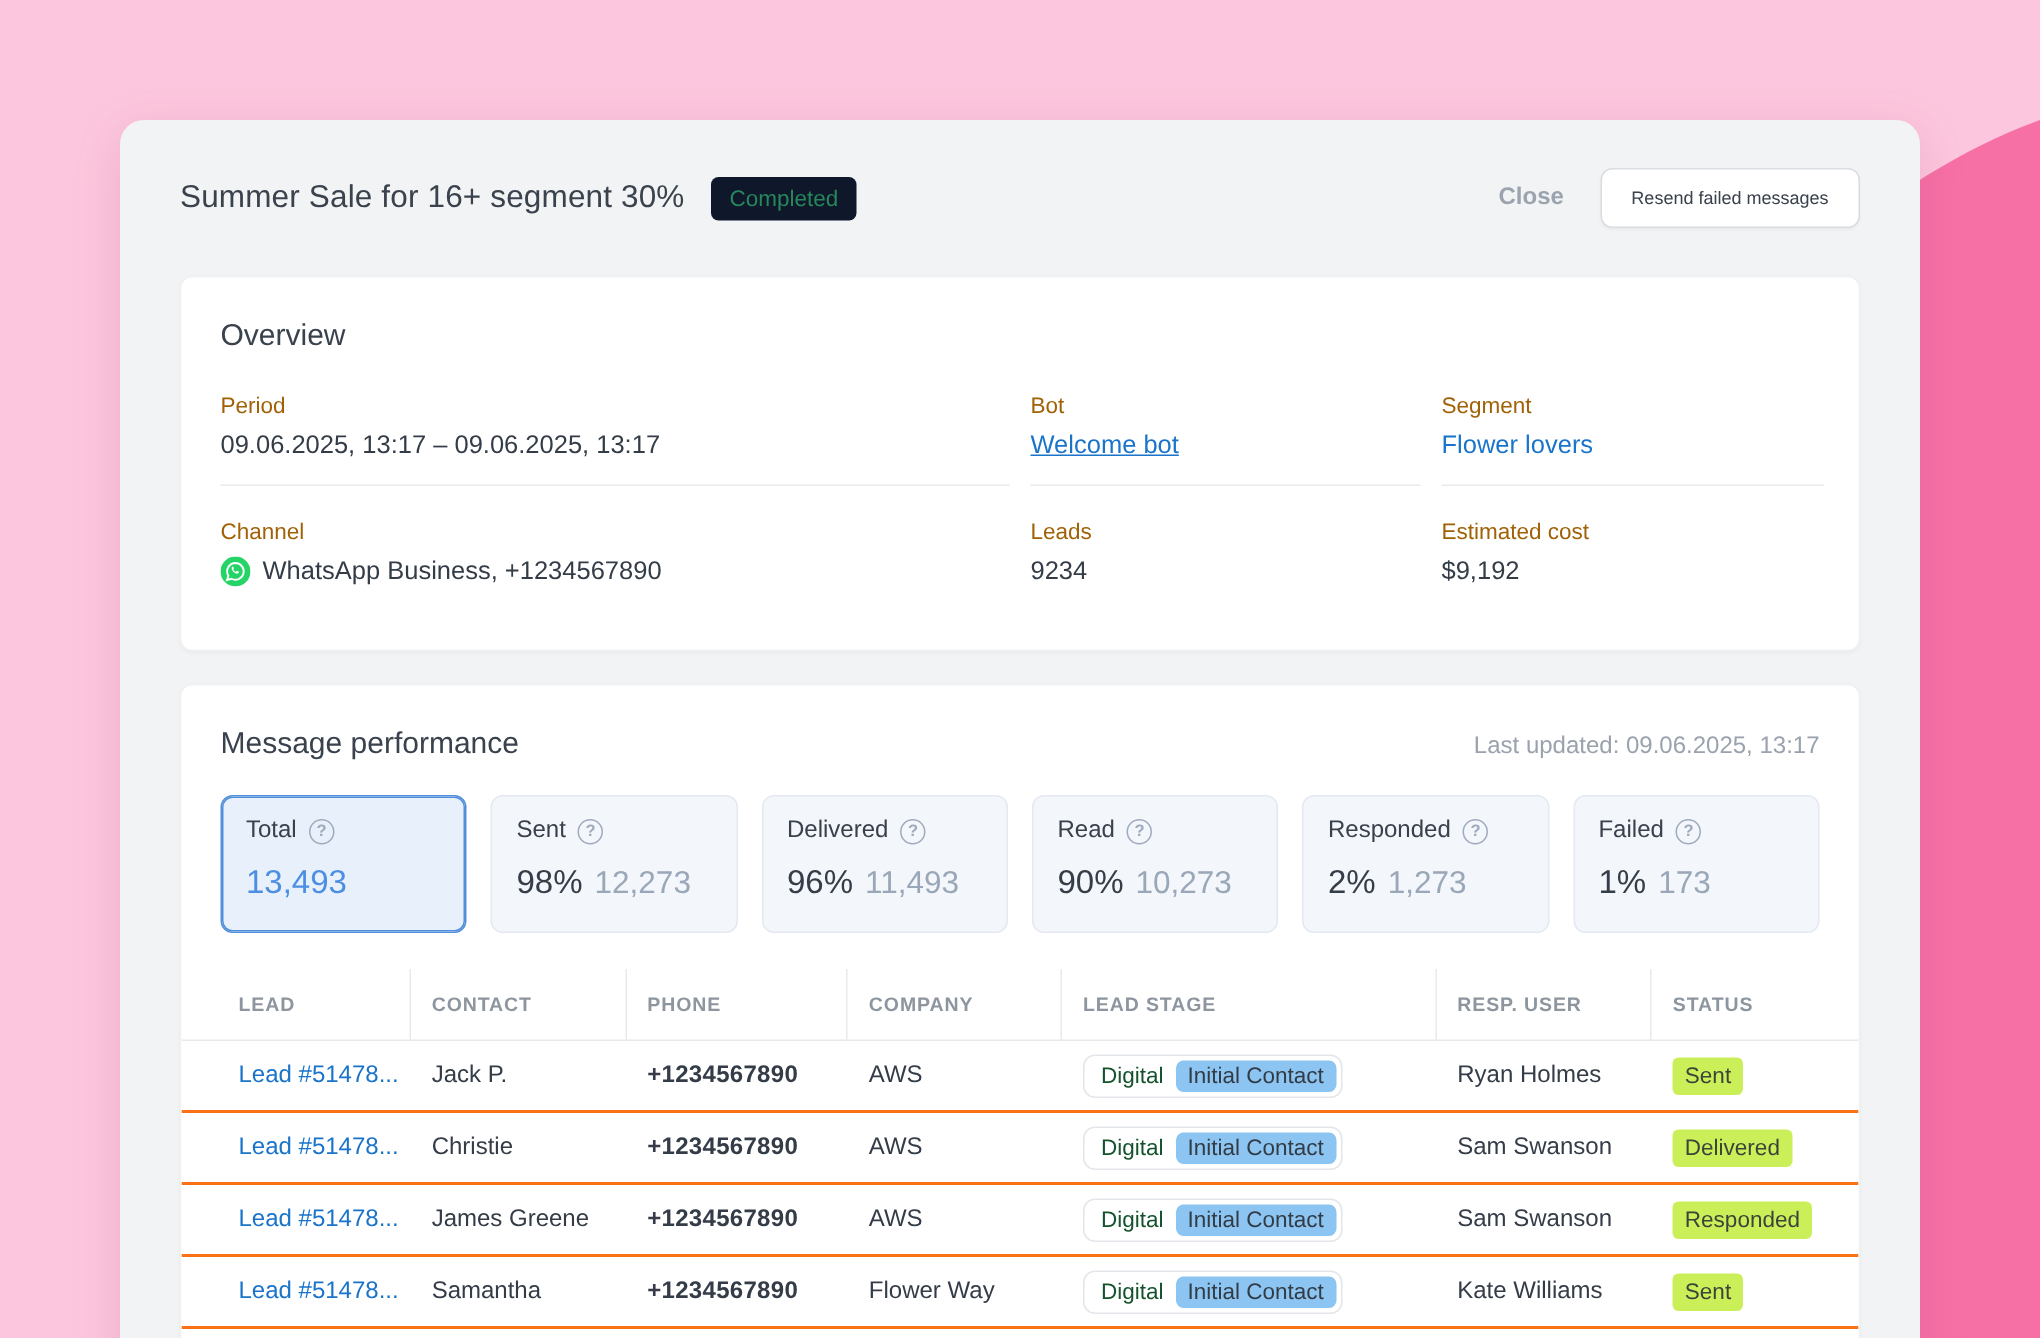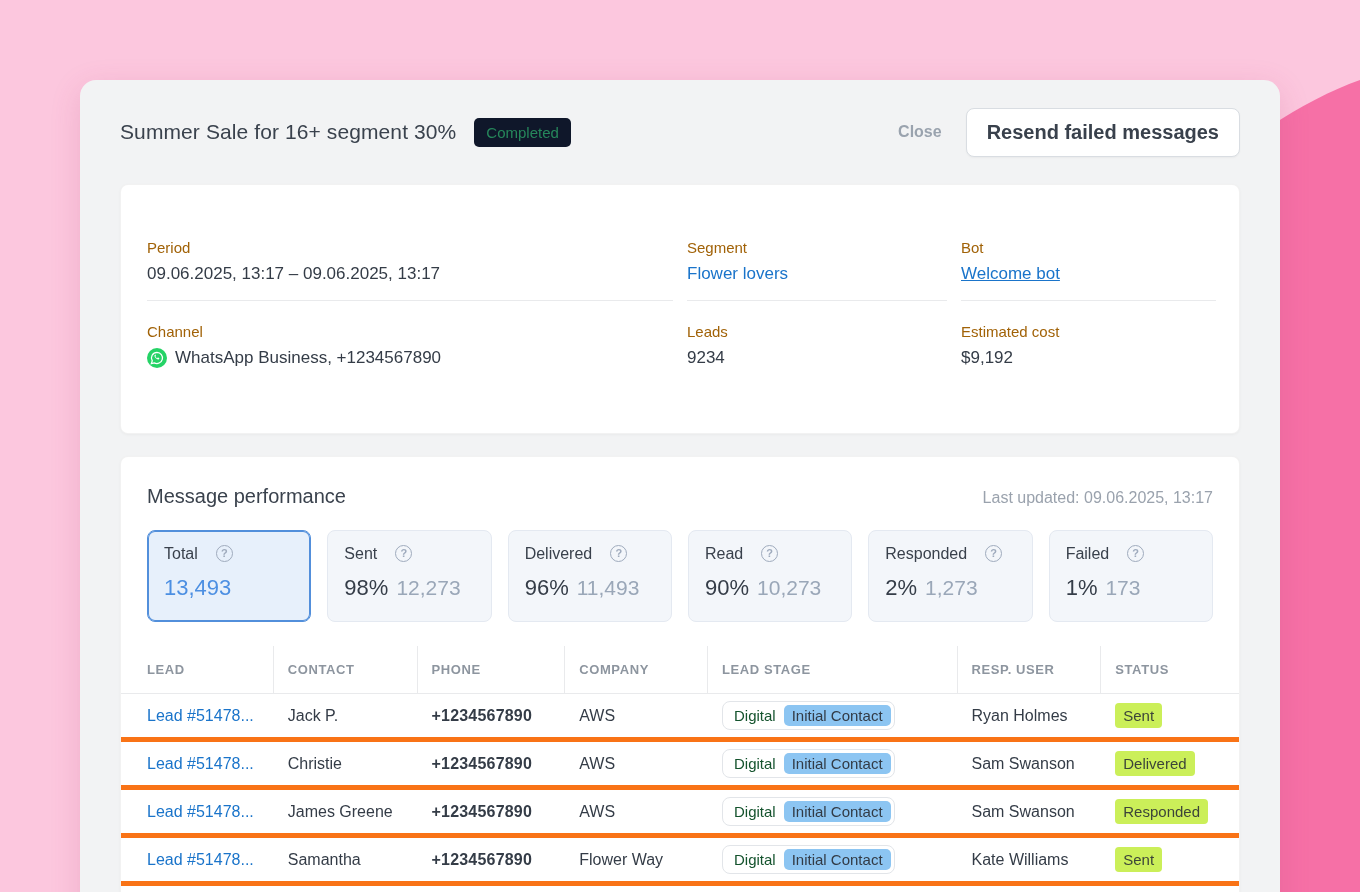--- a/index.html
+++ b/index.html
@@ -24,21 +24,21 @@
   }
   .page-title { font-size: 21px; font-weight: 400; color: #3a424d; letter-spacing: .1px; }
   .status-badge {
     margin-left: 18px; background: #0f172a; color: #26875b;
     font-size: 15px; padding: 6px 12px; border-radius: 5px;
   }
   .header-actions { margin-left: auto; display: flex; align-items: center; gap: 24px; }
   .close-btn { color: #9aa3ae; font-size: 16px; font-weight: 700; cursor: pointer; }
   .resend-btn {
     background: #ffffff; border: 1px solid #d9dde2; border-radius: 8px;
-    padding: 12px 20px; font-size: 20px; font-weight: 700; color: #39414c;
+    padding: 12px 20px; font-size: 12px; font-weight: 400; color: #39414c;
     cursor: pointer; box-shadow: 0 1px 2px rgba(0,0,0,0.04);
     font-family: "Liberation Sans", sans-serif;
   }
 
   
   .panel {
     background: #ffffff; border-radius: 8px; margin: 0 40px;
     border: 1px solid rgba(0,0,0,0.05); box-shadow: 0 1px 3px rgba(0,0,0,0.04);
   }
   .panel-heading { font-size: 20px; font-weight: 400; color: #3a424d; }
@@ -64,43 +64,43 @@
 
   .stats-row { display: flex; gap: 16px; padding: 0 26px; margin-top: 22px; }
   .stat-card {
     flex: 1 1 0; background: #f3f6fa; border: 1px solid #e4e9f1; border-radius: 8px;
     padding: 14px 16px; cursor: pointer; height: 92px;
   }
   .stat-card.selected {
     background: #e7f0fb; border: 1px solid #528fdb;
     box-shadow: 0 0 0 1px #528fdb inset;
   }
-  .stat-label-row { display: flex; align-items: flex-start; gap: 18px; font-size: 16px; color: #39414c; }
+  .stat-label-row { display: flex; align-items: flex-end; gap: 8px; font-size: 16px; color: #39414c; }
   .help-icon {
     width: 17px; height: 17px; border: 1px solid #9fabbd; border-radius: 50%;
     color: #9fabbd; font-size: 11px; line-height: 15px; text-align: center;
     display: inline-block; font-weight: 700; cursor: pointer;
   }
   .stat-value-row { margin-top: 12px; display: flex; align-items: baseline; gap: 8px; }
   .stat-percent { font-size: 22px; color: #353d48; }
   .stat-count { font-size: 21px; color: #9aa7b8; }
   .stat-total { font-size: 22px; color: #4c8fe2; }
 
   
   .leads-table { margin-top: 24px; width: 100%; }
   .t-head { display: flex; height: 48px; border-bottom: 1px solid #e9eaec; }
   .t-head .t-cell {
     display: flex; align-items: center;
     font-size: 13px; font-weight: 700; letter-spacing: .6px; color: #8d959f;
     border-right: 1px solid #e9eaec;
   }
   .t-head .t-cell:last-child { border-right: none; }
-  .t-row { display: flex; height: 48px; align-items: center; border-bottom: 5px solid #f97316; background: #fff; }
+  .t-row { display: flex; height: 48px; align-items: center; border-bottom: 2px solid #f97316; background: #fff; }
   .t-cell { padding-left: 14px; }
-  .c-lead  { width: 153px; padding-left: 26px; }
+  .c-lead  { width: 153px; padding-left: 38px; }
   .c-contact { width: 144px; }
   .c-phone { width: 148px; }
   .c-company { width: 143px; }
   .c-stage { width: 250px; }
   .c-resp  { width: 144px; }
   .c-status{ width: 138px; }
   .t-row .t-cell { font-size: 16px; color: #343c47; }
   .t-row .c-phone { font-weight: 700; letter-spacing: .2px; }
   .lead-link { font-size: 16px; }
   .stage-pill {
@@ -129,35 +129,36 @@
   <div class="card-header">
     <div class="page-title">Summer Sale for 16+ segment 30%</div>
     <div class="status-badge">Completed</div>
     <div class="header-actions">
       <span class="close-btn">Close</span>
       <button class="resend-btn">Resend failed messages</button>
     </div>
   </div>
 
   <div class="panel overview-panel">
+    <div class="panel-heading">Overview</div>
     <div class="overview-grid">
 
       <div class="field divided">
         <div class="field-label">Period</div>
         <div class="field-value">09.06.2025, 13:17  –  09.06.2025, 13:17</div>
       </div>
 
       <div class="field divided">
+        <div class="field-label">Bot</div>
+        <div class="field-value"><a class="link underlined">Welcome bot</a></div>
+      </div>
+
+      <div class="field divided">
         <div class="field-label">Segment</div>
         <div class="field-value"><a class="link">Flower lovers</a></div>
-      </div>
-
-      <div class="field divided">
-        <div class="field-label">Bot</div>
-        <div class="field-value"><a class="link underlined">Welcome bot</a></div>
       </div>
 
       <div class="field">
         <div class="field-label">Channel</div>
         <div class="field-value channel-value">
           <svg class="wa-icon" viewBox="0 0 24 24">
             <circle cx="12" cy="12" r="12" fill="#25d366"></circle>
             <path d="M12 5.2a6.7 6.7 0 0 0-5.7 10.2L5.2 18.8l3.5-1a6.7 6.7 0 1 0 3.3-12.6z" fill="none" stroke="#ffffff" stroke-width="1.5"></path>
             <path d="M9.4 8.3c.2-.4.5-.4.7-.4l.6 1.4c0 .2-.1.4-.3.6-.1.2-.3.3-.1.6.2.3.8 1.2 1.7 1.7.2.1.4.1.5-.1l.5-.6c.2-.2.3-.1.5 0l1.3.7c.1.3-.1.9-.6 1.2-.5.3-1.1.4-1.8.1-1-.4-2.2-1.2-3-2.6-.5-.9-.6-1.7-.3-2.3z" fill="#ffffff"></path>
           </svg>

